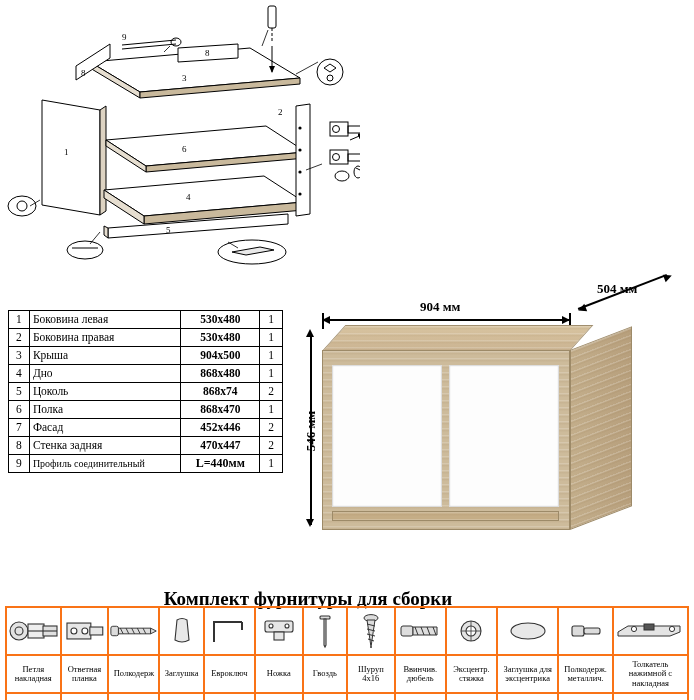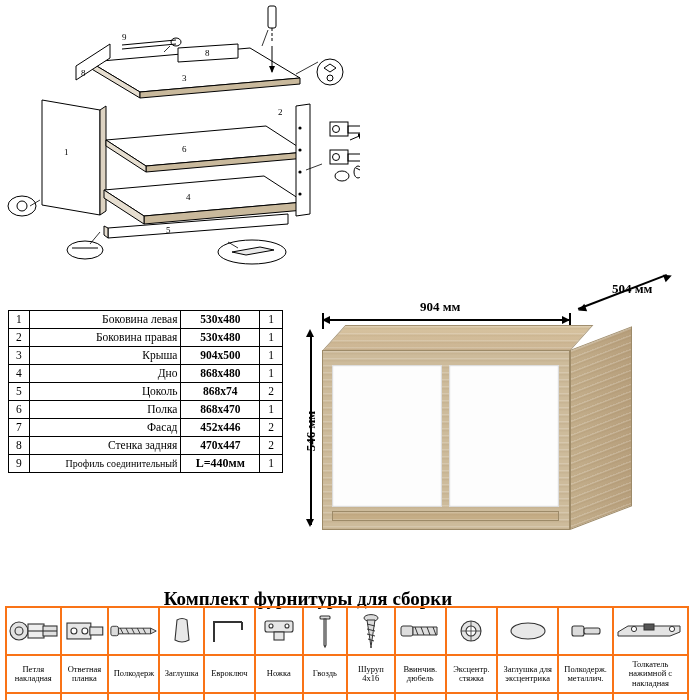--- a/index.html
+++ b/index.html
@@ -24,21 +24,21 @@
     font-size:11.5px;
   }
   .parts-table td{
     border:1px solid #000;
     padding:1px 3px;
     height:15px;
     line-height:13px;
     white-space:nowrap;
   }
   .parts-table td.num{width:14px;text-align:center;}
-  .parts-table td.name{width:145px;text-align:right;}
+  .parts-table td.name{width:145px;text-align:left;}
   .parts-table td.size{width:72px;text-align:center;font-weight:bold;}
   .parts-table td.qty{width:16px;text-align:center;}
   .parts-table tr.small td.name{font-size:10px;}
   .parts-table tr.small td.size{font-size:12px;}
 
   
   .cabinet-wrap{position:absolute;left:300px;top:295px;width:388px;height:250px;}
   .cab-body{position:absolute;left:22px;top:30px;width:300px;height:205px;}
   .cab-top{
     position:absolute;left:0;top:0;width:248px;height:26px;
@@ -271,21 +271,21 @@
     <div class="dim-line dim-h" style="left:22px;top:24px;width:248px;"></div>
     <div class="arrow left" style="left:22px;top:21px;"></div>
     <div class="arrow right" style="left:262px;top:21px;"></div>
     <div class="tick" style="left:22px;top:18px;height:16px;"></div>
     <div class="tick" style="left:269px;top:18px;height:16px;"></div>
     <div class="dim-label" style="left:120px;top:4px;">904 мм</div>
 
     <div class="dim-line dim-h" style="left:278px;top:13px;width:95px;transform:rotate(-21deg);transform-origin:left center;"></div>
     <div class="arrow left" style="left:278px;top:10px;transform:rotate(-21deg);"></div>
     <div class="arrow right" style="left:364px;top:-22px;transform:rotate(-21deg);"></div>
-    <div class="dim-label" style="left:312px;top:-14px;">504 мм</div>
+    <div class="dim-label" style="left:297px;top:-14px;">504 мм</div>
 
     <div class="dim-line dim-v" style="left:10px;top:40px;height:190px;"></div>
     <div class="arrow up" style="left:6px;top:34px;"></div>
     <div class="arrow down" style="left:6px;top:224px;"></div>
     <div class="dim-label vert" style="left:-19px;top:128px;width:60px;text-align:center;">546 мм</div>
 
     <div class="cab-body">
       <div class="cab-top">
           <div class="wood-grain"></div>
         </div>

